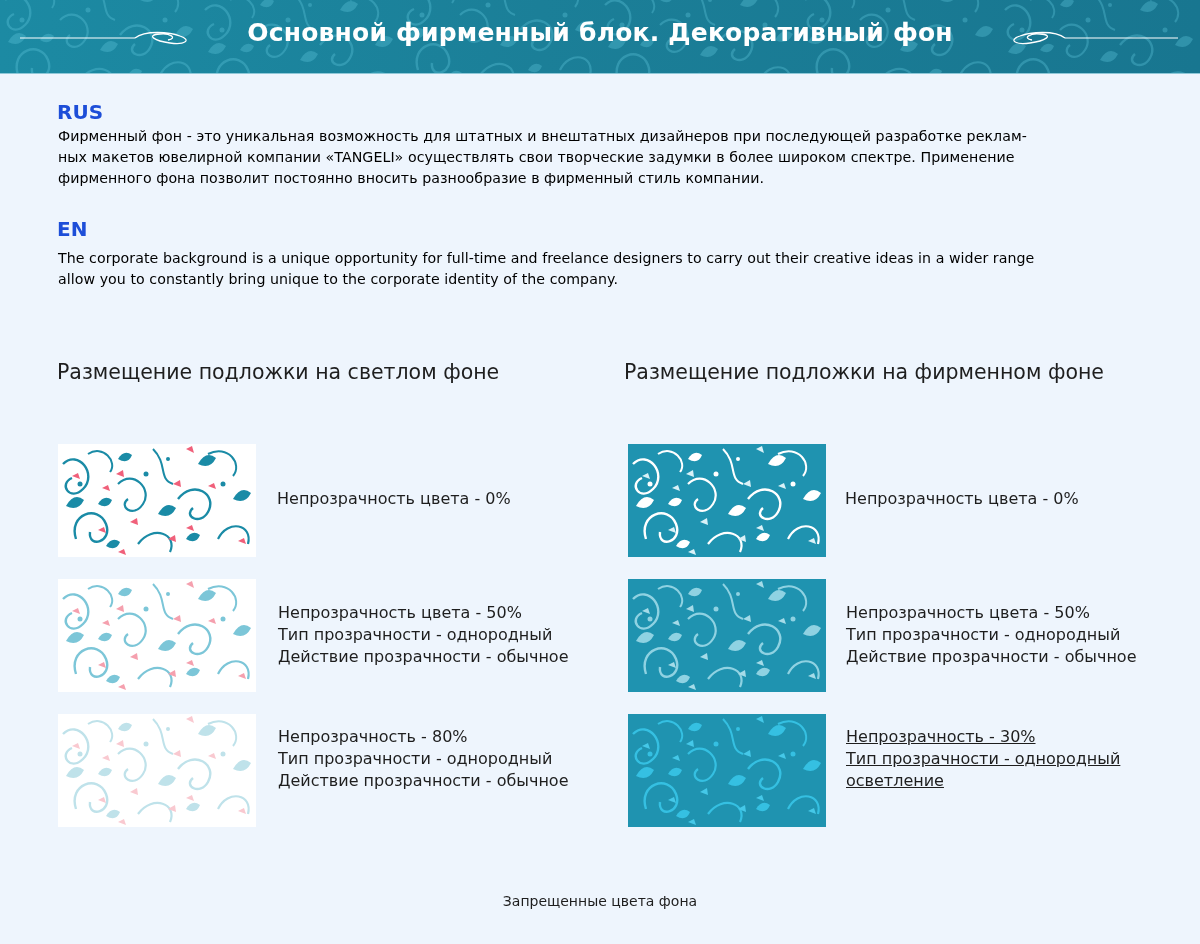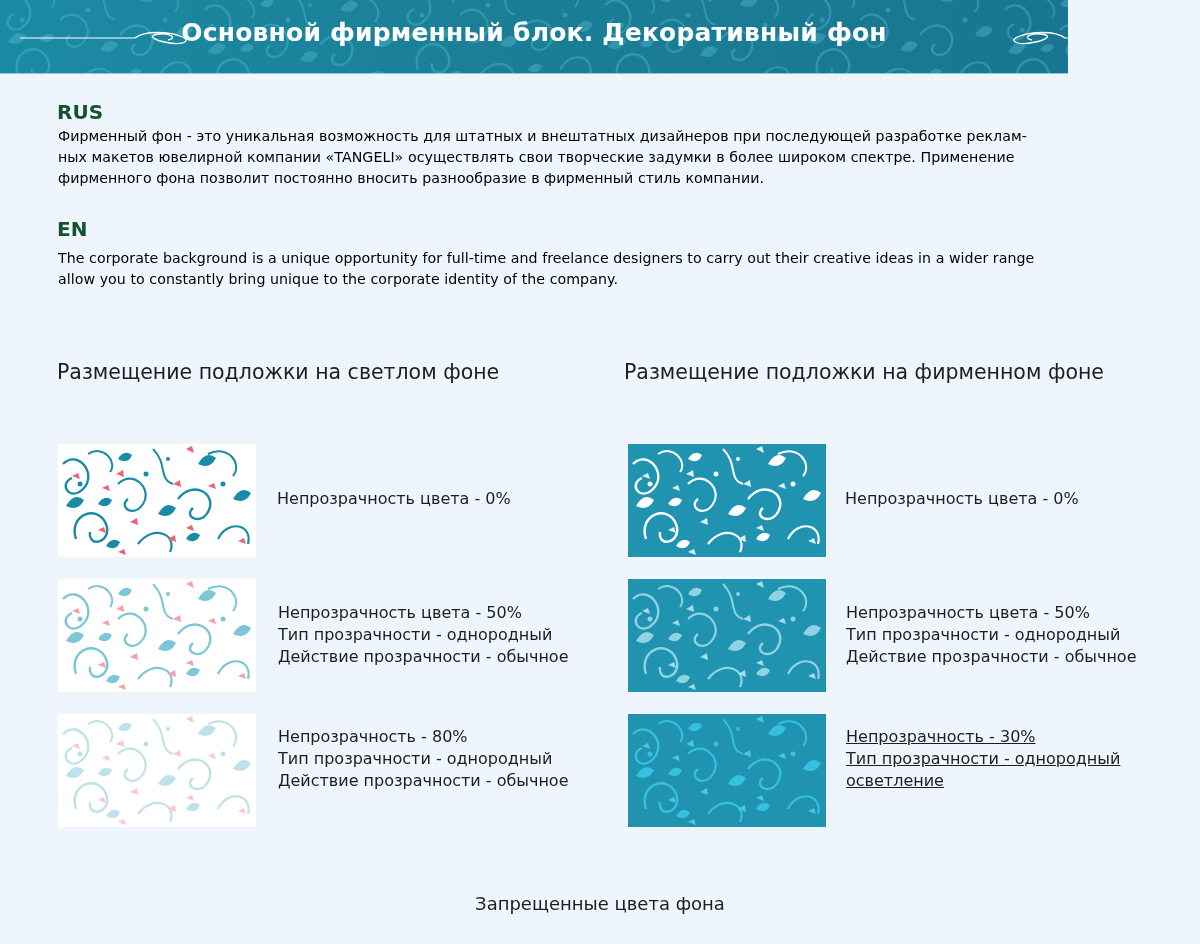--- a/index.html
+++ b/index.html
@@ -4,59 +4,59 @@
 <style>
   * { box-sizing: border-box; margin: 0; padding: 0; }
   html, body { width: 1200px; height: 944px; overflow: hidden; }
   body {
     background: #eef5fd;
     font-family: "DejaVu Sans", sans-serif;
     color: #1e1e1e;
     position: relative;
   }
   .header {
-    position: absolute; left: 0; top: 0; width: 1068px; height: 74px;
+    position: absolute; left: 0; top: 0; width: 1200px; height: 74px;
     background: linear-gradient(90deg, #1c8aa3 0%, #1b7f98 45%, #187690 100%);
     overflow: hidden;
     border-bottom: 1px solid #8fc8d8;
     padding-left: 19px;
   }
   .header .deco { position: absolute; left: 0; top: 0; width: 1200px; height: 74px; opacity: 0.35; }
   .header .flourish { position: absolute; top: 28px; height: 20px; }
   .header .flourish.left { left: 20px; width: 180px; }
   .header .flourish.right { left: 1000px; width: 178px; }
   .header h1 {
     position: absolute; left: 0; right: 0; top: 18px;
     text-align: center; color: #ffffff;
     font-family: "DejaVu Sans", sans-serif;
     font-weight: bold; font-size: 25px; letter-spacing: 0.2px;
   }
   .lang-title {
-    position: absolute; left: 57px; font-weight: bold; font-size: 20px; color: #14532d;
+    position: absolute; left: 57px; font-weight: bold; font-size: 20px; color: #1d4ed8;
   }
   .para {
     position: absolute; left: 58px; width: 1090px;
     font-size: 14.2px; line-height: 21px; color: #000000;
     letter-spacing: 0.05px;
   }
   .para span { display: block; white-space: nowrap; }
   .section-title {
     position: absolute; top: 360px; font-size: 20.5px; color: #1e1e1e; white-space: nowrap;
   }
   .swatch {
     position: absolute; width: 198px; height: 113px; overflow: hidden;
   }
   .swatch svg { width: 100%; height: 100%; display: block; }
   .desc {
     position: absolute; font-size: 16px; line-height: 22px; color: #1e1e1e;
   }
   .desc span { display: block; white-space: nowrap; }
   .footer-title {
     position: absolute; left: 0; width: 1200px; top: 893px; text-align: center;
-    font-size: 18px; color: #1e1e1e;
+    font-size: 14px; color: #1e1e1e;
   }
 </style>
 </head>
 <body>
 
 <svg width="0" height="0" style="position:absolute">
   <defs>
     <g id="swirl-pattern">
       <path d="M5,20 C20,5 40,30 25,45 C12,58 0,40 14,34" fill="none" stroke-width="2.4"></path>
       <path d="M30,10 C45,0 60,18 52,28" fill="none" stroke-width="2"></path>

